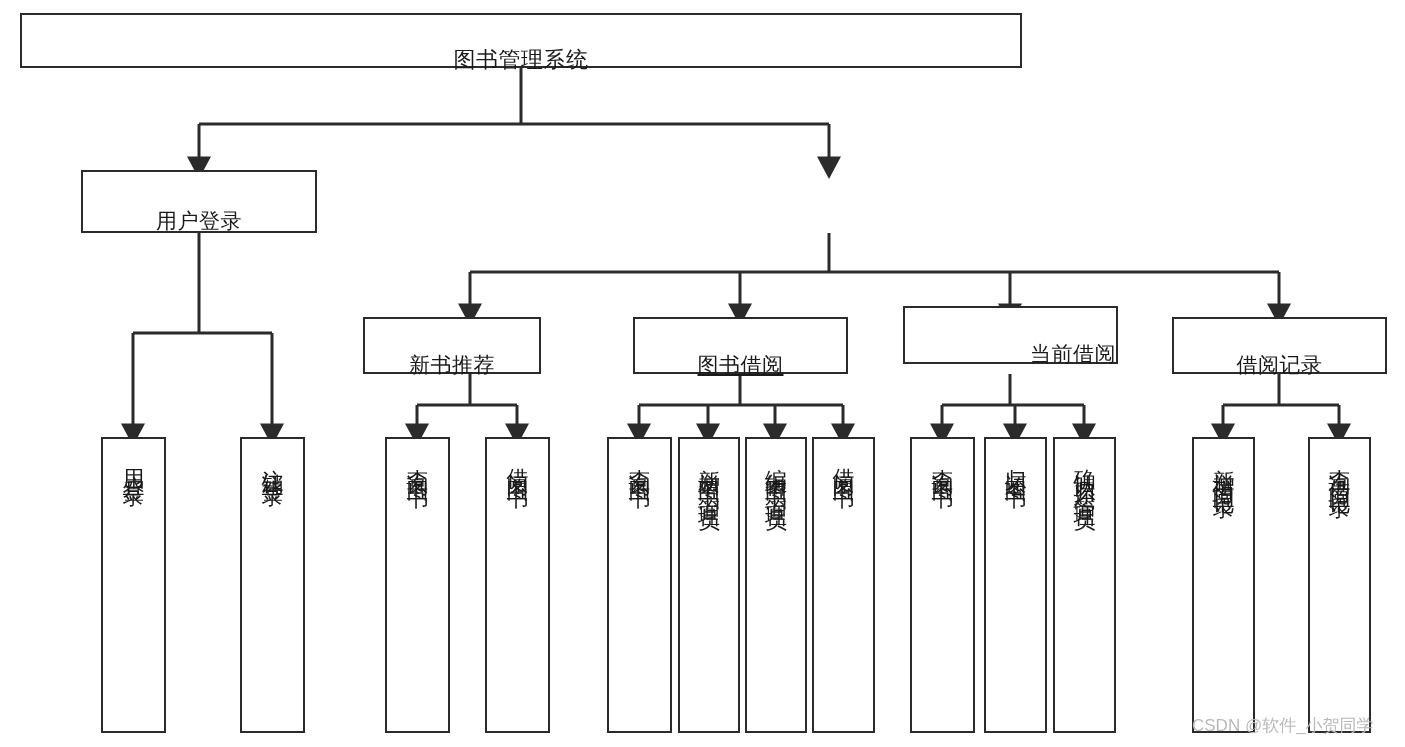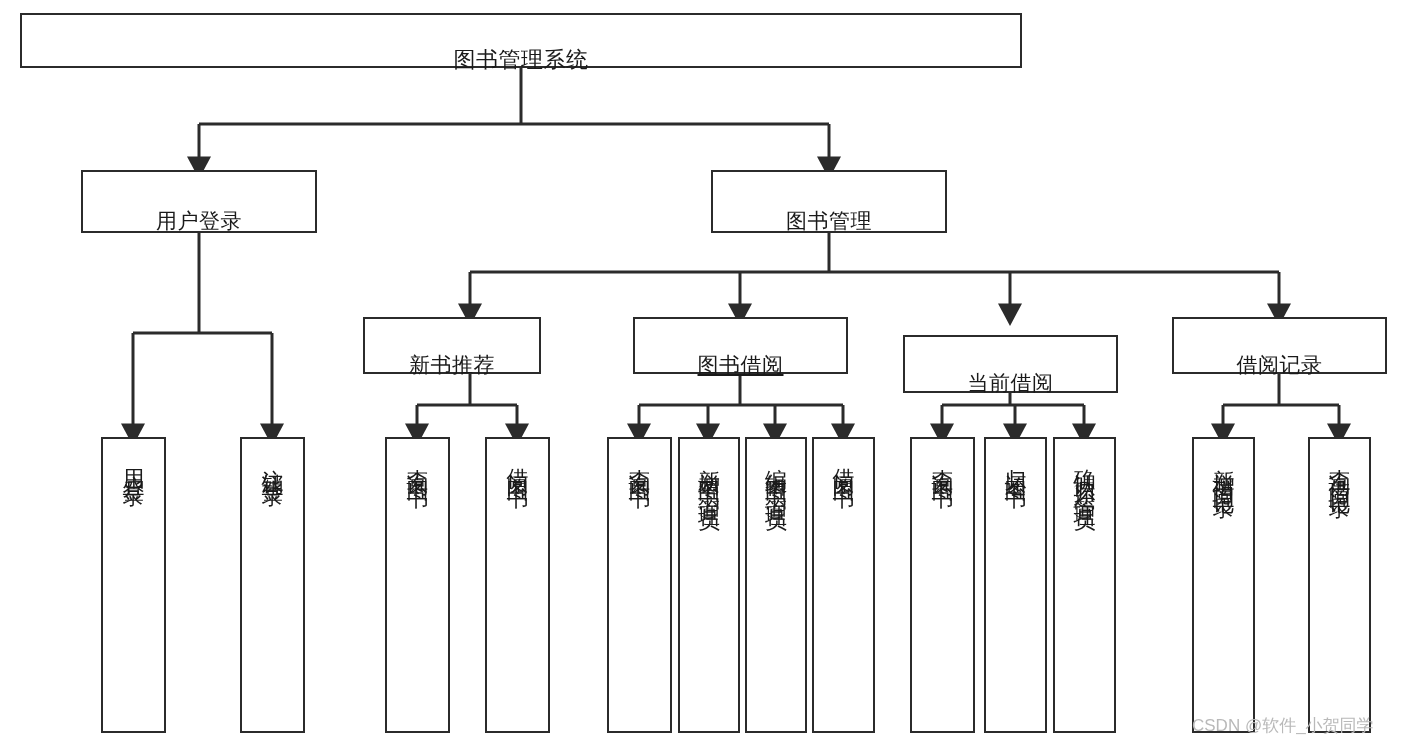--- a/index.html
+++ b/index.html
@@ -133,31 +133,28 @@
     </g>
   </svg>
 
   <div class="node horiz root" style="left: 20px; top: 13px; width: 1002px; height: 55px;">
     <span class="node-label">图书管理系统</span>
   </div>
 
   <div class="node horiz" style="left: 81px; top: 170px; width: 236px; height: 63px;">
     <span class="node-label">用户登录</span>
   </div>
-  <div class="node horiz" style="left: 711px; top: 170px; width: 236px; height: 63px;">
-    <span class="node-label">图书管理</span>
-  </div>
 
   <div class="node horiz" style="left: 363px; top: 317px; width: 178px; height: 57px;">
     <span class="node-label">新书推荐</span>
   </div>
   <div class="node horiz" style="left: 633px; top: 317px; width: 215px; height: 57px; text-decoration: underline;">
     <span class="node-label">图书借阅</span>
   </div>
-  <div class="node horiz" style="left: 903px; top: 335px; width: 215px; height: 58px;">
+  <div class="node horiz" style="left: 903px; top: 306px; width: 215px; height: 58px; justify-content: flex-end;">
     <span class="node-label">当前借阅</span>
   </div>
   <div class="node horiz" style="left: 1172px; top: 317px; width: 215px; height: 57px;">
     <span class="node-label">借阅记录</span>
   </div>
 
   <div class="node vert" style="left: 101px; top: 437px; width: 65px; height: 296px;">
     <span class="node-label">用户登录</span>
   </div>
   <div class="node vert" style="left: 240px; top: 437px; width: 65px; height: 296px;">

